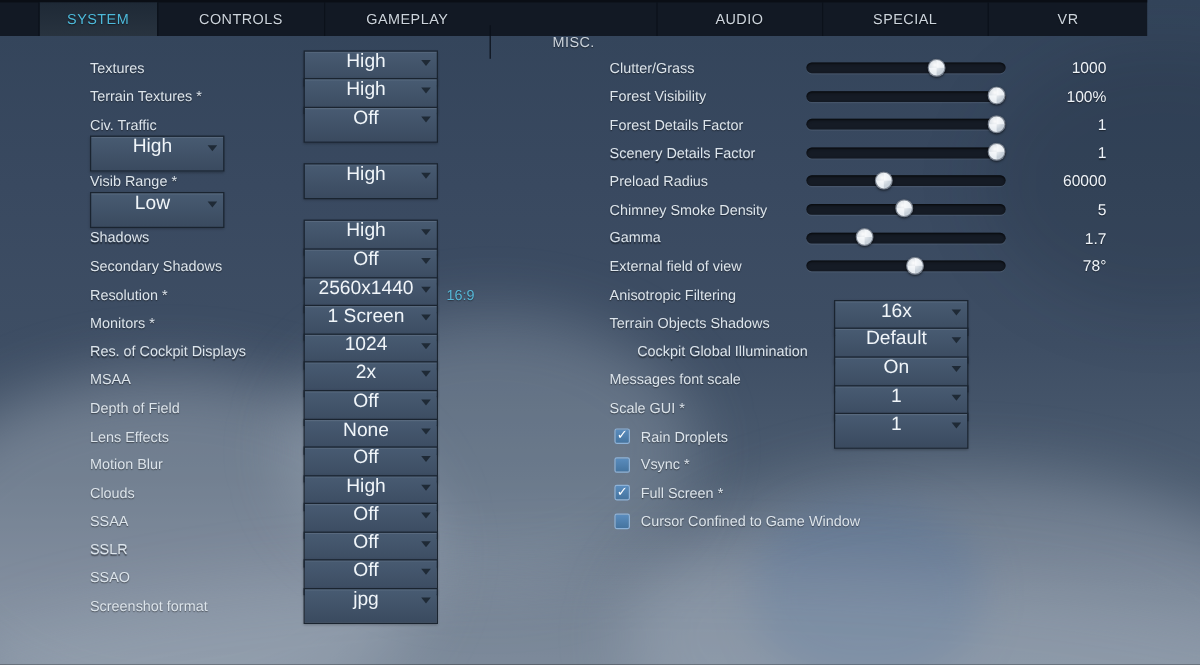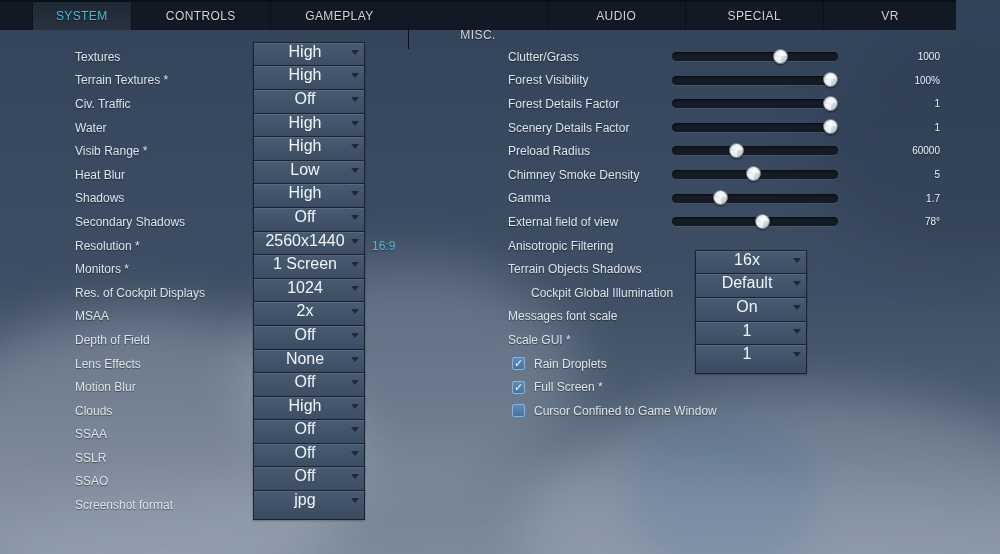--- a/index.html
+++ b/index.html
@@ -43,22 +43,22 @@
   .dd .arr{position:absolute;right:5px;top:7px;width:0;height:0;
     border-left:4px solid transparent;border-right:4px solid transparent;border-top:5px solid #1f2a36;}
   #col-right .dd{position:absolute;left:187px;top:16px;}
   
   .slider{position:absolute;left:164px;top:7px;width:166px;height:9px;cursor:pointer;
     background:#151b25;border-radius:5px;box-shadow:inset 0 1px 2px rgba(0,0,0,.7),0 1px 0 rgba(255,255,255,.07);}
   .knob{position:absolute;top:-3.5px;width:15px;height:15px;border-radius:50%;cursor:grab;
     background:radial-gradient(circle at 40% 32%,rgba(255,255,255,.95),rgba(255,255,255,0) 60%),
       conic-gradient(#e9eef3 0 25%,#c7d0d9 0 50%,#e9eef3 0 75%,#c7d0d9 0 100%);
     border:1px solid rgba(70,80,95,.65);box-sizing:border-box;box-shadow:0 1px 2px rgba(0,0,0,.55);}
-  .val{position:absolute;right:60px;top:0;height:23.6px;line-height:23.6px;
-    font-size:10px;color:#eef3f8;text-shadow:0 1px 1px rgba(0,0,0,.45);}
+  .val{position:absolute;right:78px;top:0;height:23.6px;line-height:23.6px;
+    font-size:13px;color:#eef3f8;text-shadow:0 1px 1px rgba(0,0,0,.45);}
   
   .cbrow{padding-left:4px;gap:9px;}
   .cb{width:13px;height:13px;flex:none;border-radius:2px;cursor:pointer;box-sizing:border-box;
     background:linear-gradient(180deg,#5a8cbd,#45749f);border:1px solid #8db2d8;
     display:flex;align-items:center;justify-content:center;
     color:#fff;font-size:11px;font-weight:bold;line-height:1;}
 </style>
 </head>
 <body>
 
@@ -104,29 +104,27 @@
       </div>
       <div class="row">
         <span class="lbl">Terrain Textures *</span>
         <div class="dd"><span>High</span><span class="arr"></span></div>
       </div>
       <div class="row">
         <span class="lbl">Civ. Traffic</span>
         <div class="dd"><span>Off</span><span class="arr"></span></div>
       </div>
       <div class="row">
-        <span class="lbl">Water</span>
         <div class="dd"><span>High</span><span class="arr"></span></div>
       </div>
       <div class="row">
         <span class="lbl">Visib Range *</span>
         <div class="dd"><span>High</span><span class="arr"></span></div>
       </div>
       <div class="row">
-        <span class="lbl">Heat Blur</span>
         <div class="dd"><span>Low</span><span class="arr"></span></div>
       </div>
       <div class="row">
         <span class="lbl">Shadows</span>
         <div class="dd"><span>High</span><span class="arr"></span></div>
       </div>
       <div class="row">
         <span class="lbl">Secondary Shadows</span>
         <div class="dd"><span>Off</span><span class="arr"></span></div>
       </div>
@@ -257,20 +255,24 @@
         <span class="lbl">Scale GUI *</span>
         <div class="dd"><span>1</span><span class="arr"></span></div>
       </div>
       <div class="row cbrow">
         <div class="cb">
           <span>✓</span>
         </div>
         <span class="lbl">Rain Droplets</span>
       </div>
       <div class="row cbrow">
+        <div class="cb"></div>
+        <span class="lbl">Vsync *</span>
+      </div>
+      <div class="row cbrow">
         <div class="cb">
           <span>✓</span>
         </div>
         <span class="lbl">Full Screen *</span>
       </div>
       <div class="row cbrow">
         <div class="cb"></div>
         <span class="lbl">Cursor Confined to Game Window</span>
       </div>
     </div>

